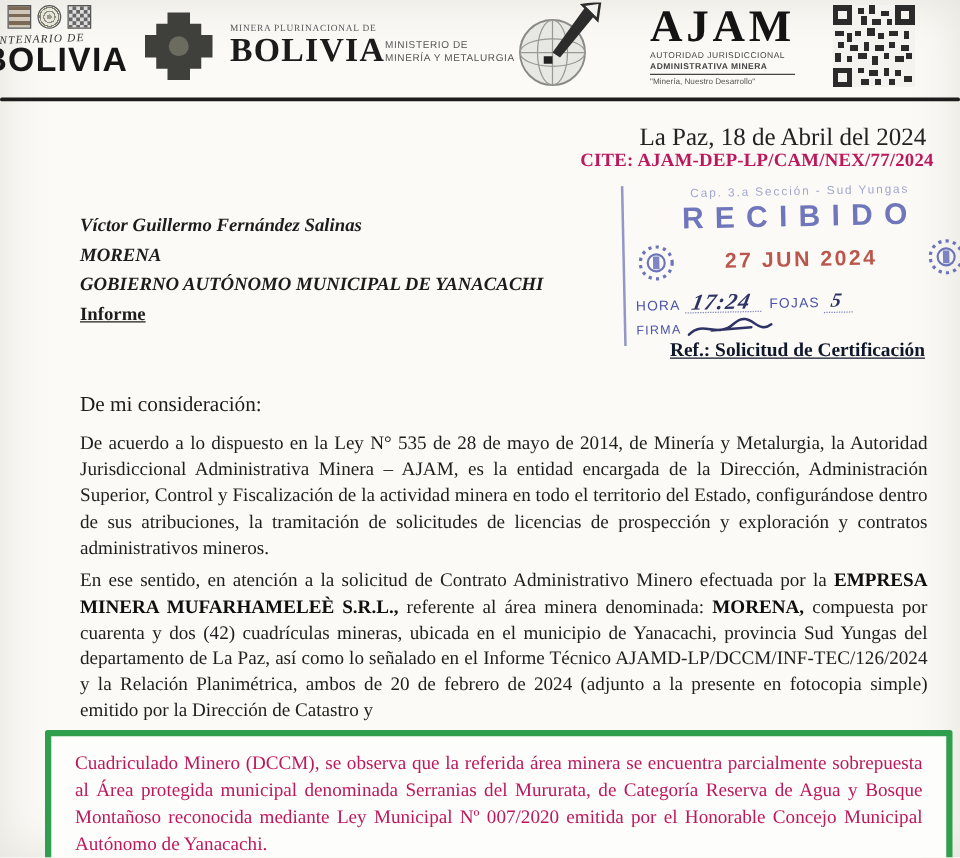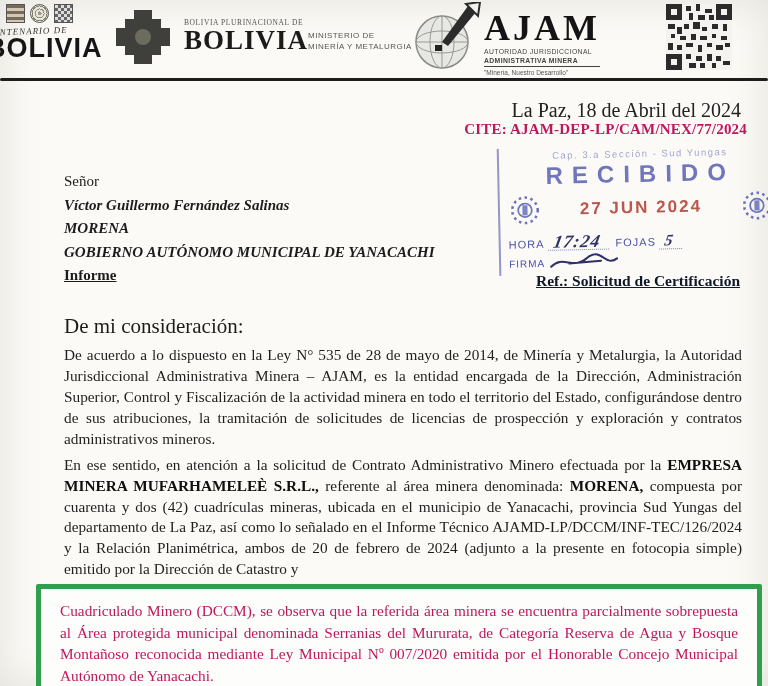--- a/index.html
+++ b/index.html
@@ -15,21 +15,21 @@
   .icon-flag{background:repeating-linear-gradient(#7a6a55 0 3px,#cfc7b8 3px 6px);}
   .icon-spiral{border-radius:50%;background:radial-gradient(circle,#9a9a8a 0 2px,#e8e5da 2px 4px,#8f8f80 4px 5px,#e8e5da 5px 7px,#82826f 7px 8px,#efece2 8px);}
   .icon-pattern{background:repeating-conic-gradient(#666 0 25%,#ddd 0 50%) 0 0/6px 6px;}
   .cent-small{font-size:9px;font-style:italic;letter-spacing:1px;color:#333;margin-top:2px;transform:rotate(-2deg);white-space:nowrap;}
   .cent-big{font-family:"Liberation Sans",sans-serif;font-weight:bold;font-size:27px;letter-spacing:1px;color:#161616;line-height:26px;}
   .chakana{left:112px;top:6px;}
   .bol{left:184px;top:18px;}
   .bol-small{font-size:7.5px;letter-spacing:.6px;color:#555;white-space:nowrap;}
   .bol-big{font-size:27px;font-weight:bold;letter-spacing:1px;color:#1b1b1b;line-height:27px;}
   .min{left:308px;top:30px;font-family:"Liberation Sans",sans-serif;font-size:8px;line-height:11px;letter-spacing:.5px;color:#555;}
-  .ajam{left:408px;top:2px;display:flex;align-items:flex-end;}
+  .ajam{left:408px;top:2px;display:flex;align-items:flex-start;gap:36px;}
   .ajam-txt{margin-left:2px;}
   .ajam-big{font-size:36px;font-weight:bold;letter-spacing:3px;color:#141414;line-height:38px;}
   .ajam-s1,.ajam-s2{font-family:"Liberation Sans",sans-serif;font-size:6.8px;letter-spacing:.4px;color:#444;line-height:9px;white-space:nowrap;}
   .ajam-s2{border-bottom:1.5px solid #444;padding-bottom:1px;margin-bottom:2px;font-weight:bold;}
   .ajam-s3{font-family:"Liberation Sans",sans-serif;font-size:6.5px;color:#555;white-space:nowrap;}
   .qr{left:664px;top:4px;}
   .rule{left:0;top:78px;width:768px;height:3px;background:#1d1d1d;border-radius:2px;}
 
   
   .dateline{top:99px;right:27px;font-size:20px;color:#222;}
@@ -54,21 +54,21 @@
              font-family:"Liberation Sans",sans-serif;font-size:11px;letter-spacing:1px;color:#4a52ad;}
   .hand{font-family:"Liberation Serif",serif;font-style:italic;font-weight:bold;font-size:18px;
         color:#2e3264;transform:skewX(-12deg);border-bottom:1px dotted rgba(74,82,173,.7);
         padding:0 10px 0 4px;line-height:16px;}
   .hand.small{font-size:16px;}
   .stamp-firma{display:flex;align-items:center;gap:4px;margin-top:1px;
                font-family:"Liberation Sans",sans-serif;font-size:10px;letter-spacing:1px;color:#4a52ad;}
 
   
   .refline{top:272px;right:28px;font-size:15.5px;font-weight:bold;text-decoration:underline;color:#0f172a;}
-  .greeting{left:64px;top:314px;font-size:21px;}
+  .greeting{left:64px;top:314px;font-size:17px;}
   .para{position:absolute;left:64px;width:678px;margin:0;text-align:justify;
         font-size:15.3px;line-height:21px;color:#1e1e1e;}
   .p1{top:344px;}
   .p2{top:455px;line-height:20.8px;}
   .para b{color:#0f0f0f;}
   .hlbox{left:36px;top:584px;width:726px;box-sizing:border-box;border:5px solid #2f9e4d;
          border-radius:2px;padding:4px 12px;background:#fdfdfb;}
   .hlbox p{margin:7px;text-align:justify;font-size:15.3px;line-height:21.5px;color:#be185d;}
 </style>
 </head>
@@ -89,21 +89,21 @@
   <svg class="abs chakana" width="62" height="62" viewBox="0 0 62 62">
     <g fill="#3f3f3c">
       <rect x="22" y="4" width="18" height="54"></rect>
       <rect x="4" y="22" width="54" height="18"></rect>
       <rect x="13" y="13" width="36" height="36"></rect>
       <circle cx="31" cy="31" r="8" fill="#6b6b60"></circle>
     </g>
   </svg>
 
   <div class="abs bol">
-    <div class="bol-small">BOLIVIA PLURINACIONAL DE</div>
+    <div class="bol-small">MINERA PLURINACIONAL DE</div>
     <div class="bol-big">BOLIVIA</div>
   </div>
 
   <div class="abs min">
     <div>MINISTERIO DE</div>
     <div>MINERÍA Y METALURGIA</div>
   </div>
 
   <div class="abs ajam">
     <svg width="74" height="74" viewBox="0 0 74 74">
@@ -166,21 +166,20 @@
         <rect x="20" y="26" width="2" height="2"></rect>
     </g>
   </svg>
 
   <div class="abs rule"></div>
 
   <div class="abs dateline">La Paz, 18 de Abril del 2024</div>
   <div class="abs citeline">CITE: AJAM-DEP-LP/CAM/NEX/77/2024</div>
 
   <div class="abs recipient">
-    <div>Señor</div>
     <div class="b">Víctor Guillermo Fernández Salinas</div>
     <div class="b">MORENA</div>
     <div class="b">GOBIERNO AUTÓNOMO MUNICIPAL DE YANACACHI</div>
     <div class="presente">Informe</div>
   </div>
 
   <div class="abs stamp">
     <div class="stamp-top">Cap. 3.a Sección - Sud Yungas</div>
     <div class="stamp-recibido">RECIBIDO</div>
     <div class="stamp-mid">

